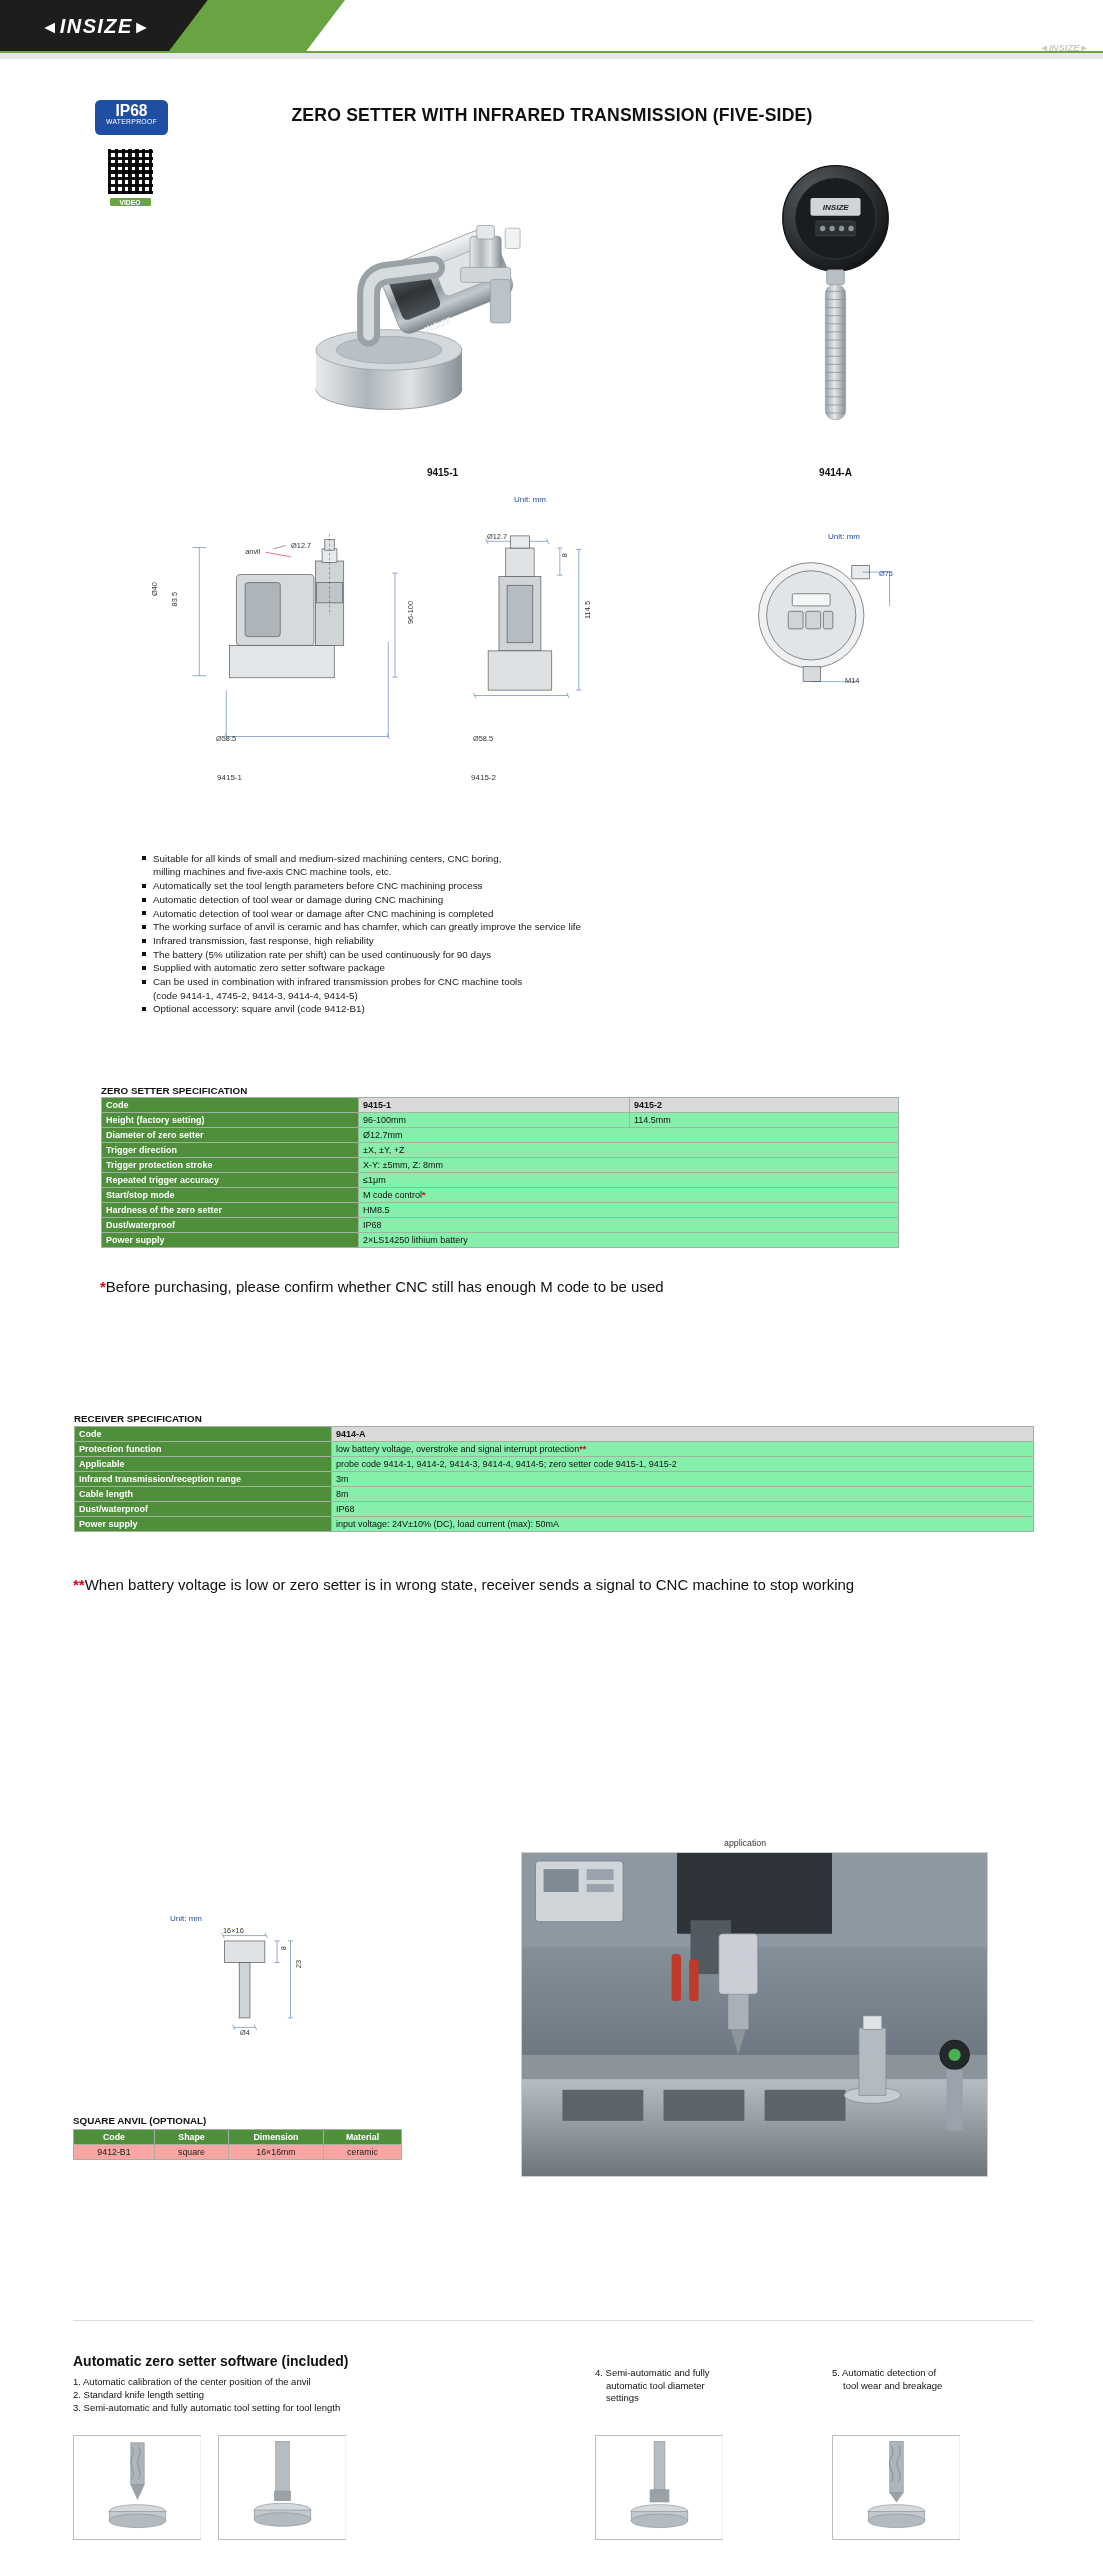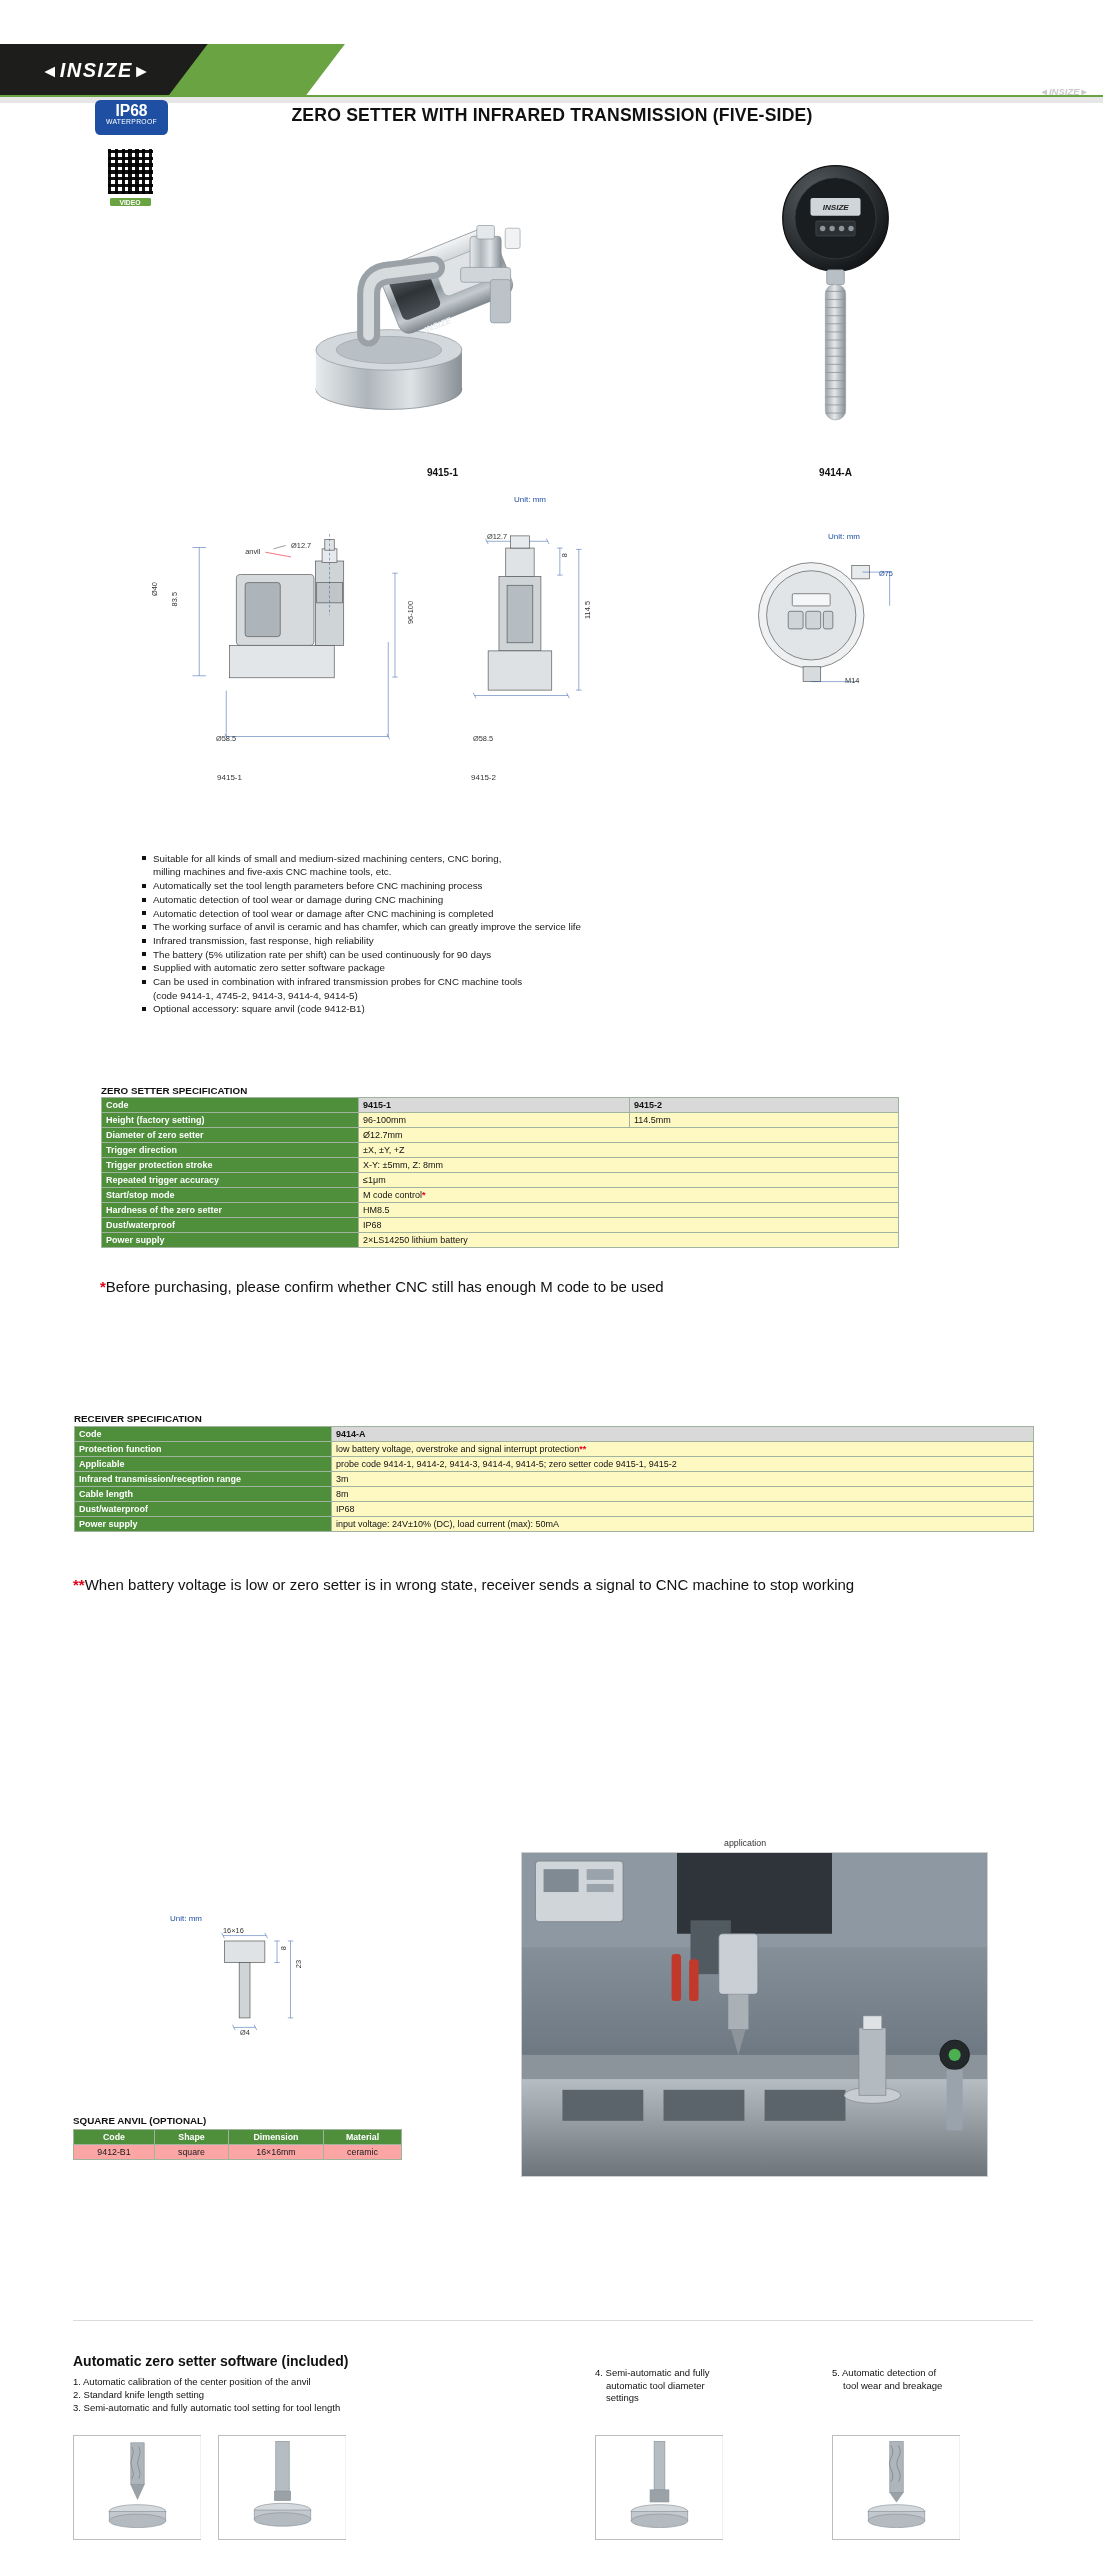--- a/index.html
+++ b/index.html
@@ -7,21 +7,21 @@
   body {
     width:1104px;
     font-family: "Liberation Sans", sans-serif;
     background:#ffffff;
     color:#1a1a1a;
     -webkit-font-smoothing: antialiased;
   }
   .page { position:relative; width:1104px; height:2576px; overflow:hidden; }
 
   
-  .header { position:relative; height:60px; background:#ffffff;margin-top:44px; }
+  .header { position:relative; height:60px; background:#ffffff; }
   .header-black {
     position:absolute; left:0; top:0; width:284px; height:51px;
     background:#1d1d1b;
     clip-path: polygon(0 0, 100% 0, 82% 100%, 0 100%);
   }
   .header-green {
     position:absolute; left:169px; top:0; width:176px; height:51px;
     background:#6aa442;
     clip-path: polygon(22% 0, 100% 0, 78% 100%, 0 100%);
   }
@@ -109,21 +109,21 @@
   }
   table.spec {
     position:absolute; border-collapse:collapse; font-size:9px;
   }
   table.spec td {
     border:0.7px solid #9fb39f; padding:2px 4px; height:14px; vertical-align:middle;
   }
   table.spec td.lab {
     background:#4f8f3c; color:#fff; font-weight:bold; white-space:nowrap;
   }
-  table.spec td.val { background:#fef9c3; color:#111; }
+  table.spec td.val { background:#86efac; color:#111; }
   table.spec td.hdr { background:#d9d9d9; color:#111; font-weight:bold; }
   .footnote { position:absolute; font-size:15px; color:#111; }
   .star { color:#e2001a; font-weight:bold; }
 
   
   table.anvil {
     position:absolute; border-collapse:collapse; font-size:8.8px; text-align:center;
   }
   table.anvil td, table.anvil th {
     border:0.7px solid #9fb39f; padding:2px 5.4px; height:15px;

